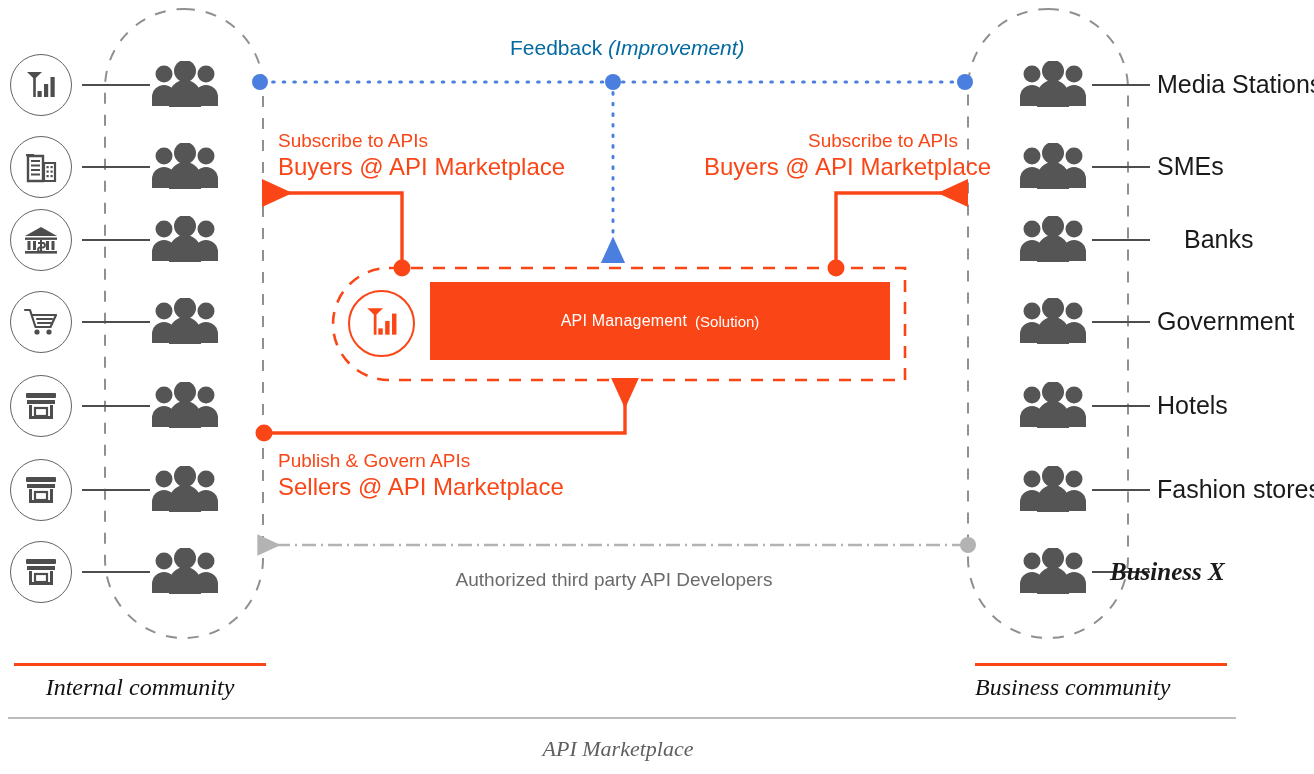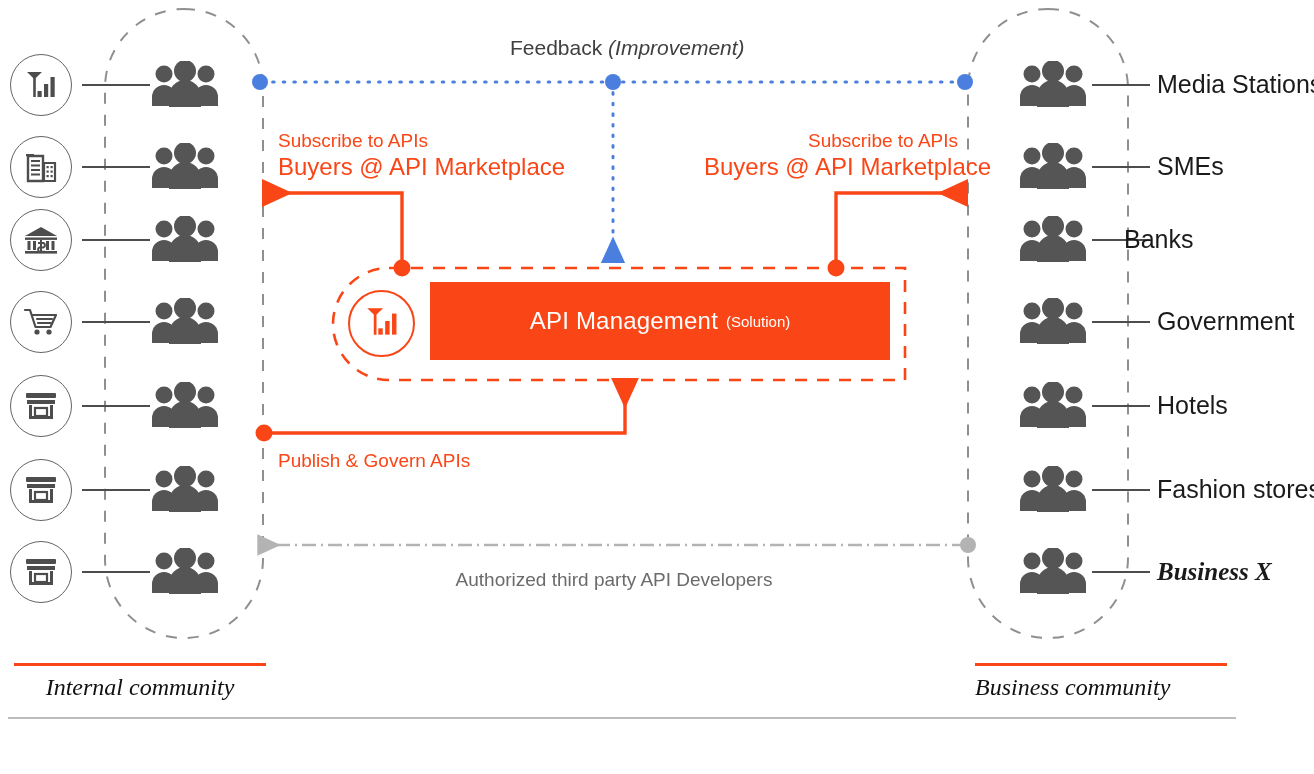--- a/index.html
+++ b/index.html
@@ -34,39 +34,39 @@
     font-family:"Liberation Serif", serif;font-style:italic;font-weight:bold;
     font-size:25px;
   }
 
   
   #api-box{
     position:absolute;left:430px;top:282px;width:460px;height:78px;
     background:#FA4616;display:flex;align-items:center;justify-content:center;
   }
   #api-box .main{
-    color:#ffffff;font-size:24px;letter-spacing:.2px;
+    color:#ffffff;font-size:16px;letter-spacing:.2px;
   }
   #api-box .sub{
     color:#ffffff;font-size:15px;margin-left:8px;
   }
   #api-circle{
     position:absolute;left:348px;top:290px;width:67px;height:67px;border-radius:50%;
     border:2.2px solid #FA4616;box-sizing:border-box;
     display:flex;align-items:center;justify-content:center;
   }
 
   
   .ann{position:absolute;line-height:1.22;white-space:nowrap;}
   .ann .t1{color:#FA4616;font-weight:normal;font-size:19px;display:block;}
   .ann .t2{color:#FA4616;font-weight:normal;font-size:24px;display:block;}
   .ann.right{text-align:right;}
 
   #feedback-label{
-    position:absolute;left:510px;top:36px;font-size:21px;color:#404040;white-space:nowrap;
+    position:absolute;left:510px;top:36px;font-size:21px;color:#0369a1;white-space:nowrap;
   }
   #feedback-label i{font-style:italic;}
 
   #thirdparty-label{
     position:absolute;left:0px;top:563px;width:1228px;text-align:center;
     font-size:19px;color:#6b6b6b;margin-top:6px;
   }
 
   
   .comm{position:absolute;}
@@ -434,25 +434,25 @@
           <circle cx="58" cy="13" r="8.5"></circle>
           <path d="M46 45 v-9 a12 12 0 0 1 24 0 v9 z"></path>
           <circle cx="37" cy="10" r="11"></circle>
           <path d="M21 46 v-11 a16 16 0 0 1 32 0 v11 z"></path>
         </g>
       </svg>
     </div>
 
   <div class="rlabel" style="left:1157px;top:72px;">Media Stations</div>
   <div class="rlabel" style="left:1157px;top:154px;">SMEs</div>
-  <div class="rlabel" style="left:1124px;top:227px;">Banks</div>
+  <div class="rlabel" style="left:1184px;top:227px;">Banks</div>
   <div class="rlabel" style="left:1157px;top:309px;">Government</div>
   <div class="rlabel" style="left:1157px;top:393px;">Hotels</div>
   <div class="rlabel" style="left:1157px;top:477px;">Fashion stores</div>
-  <div class="rlabel serif-bi" style="left:1157px;top:559px;">Business X</div>
+  <div class="rlabel serif-bi" style="left:1110px;top:559px;">Business X</div>
 
   <div id="api-circle">
     <span>
       <svg width="38" height="36" viewBox="0 0 36 34">
         <g fill="#FA4616">
           <path d="M4 4 h15 l-6.2 6 v19 h-2.6 v-19 z"></path>
           <rect x="14.5" y="23" width="4.2" height="6"></rect>
           <rect x="21" y="16" width="4.2" height="13"></rect>
           <rect x="27.5" y="9" width="4.2" height="20"></rect>
         </g>
@@ -472,29 +472,31 @@
     <span class="t2">Buyers @ API Marketplace</span>
   </div>
 
   <div class="ann right" style="left:704px;top:129px;width:254px;">
     <span class="t1">Subscribe to APIs</span>
     <span class="t2">Buyers @ API Marketplace</span>
   </div>
 
   <div class="ann" style="left:278px;top:449px;">
     <span class="t1">Publish &amp; Govern APIs</span>
+    <span class="t2">Sellers @ API Marketplace</span>
   </div>
 
   <div id="thirdparty-label">Authorized third party API Developers</div>
 
   <div class="comm" style="left:14px;top:663px;width:252px;text-align:center;">
     <div class="bar"></div>
     <div class="txt">Internal community</div>
   </div>
 
   <div class="comm" style="left:975px;top:663px;width:252px;">
     <div class="bar"></div>
     <div class="txt">Business community</div>
   </div>
 
   <div id="hr-bottom"></div>
+  <div id="market-label">API Marketplace</div>
 
 </div>
 
 </body></html>

